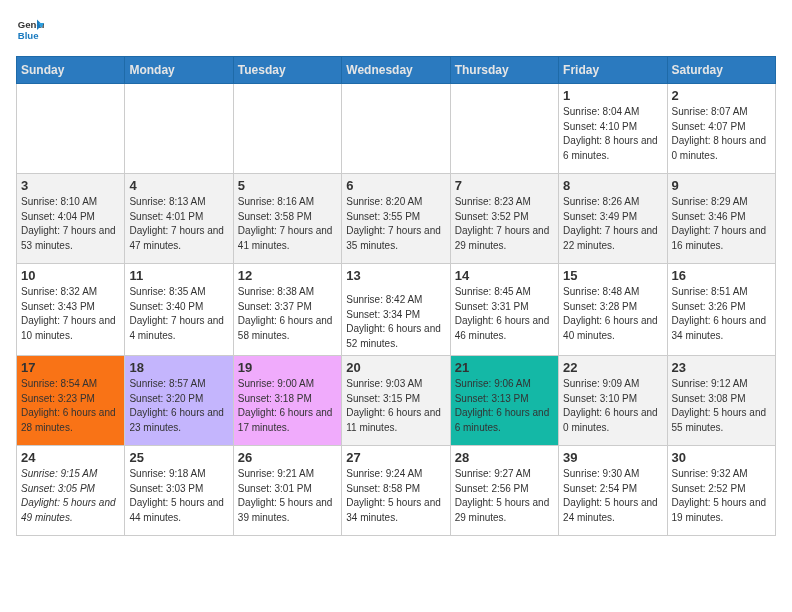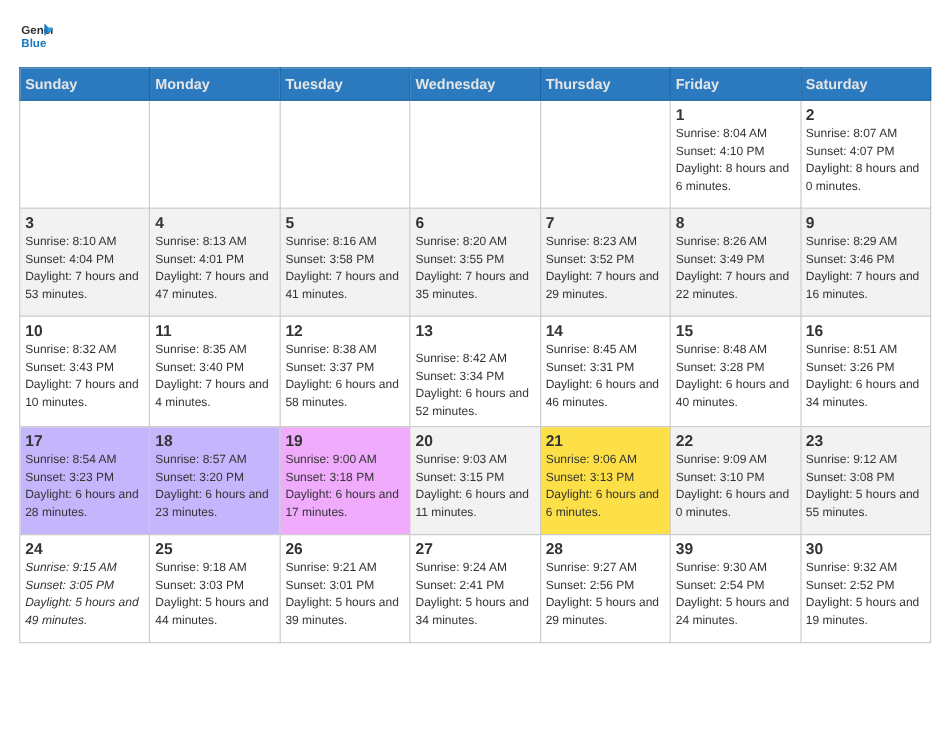--- a/index.html
+++ b/index.html
@@ -214,21 +214,21 @@
 Daylight: 6 hours and 40 minutes.</div>
         </td>
         <td>
           <span class="day-number">16</span>
           <div class="day-info" style="white-space: pre-line;">Sunrise: 8:51 AM
 Sunset: 3:26 PM
 Daylight: 6 hours and 34 minutes.</div>
         </td>
       </tr>
       <tr>
-        <td style="background: #c4b5fd;">
+        <td style="background: #f97316;">
           <span class="day-number">17</span>
           <div class="day-info" style="white-space: pre-line;">Sunrise: 8:54 AM
 Sunset: 3:23 PM
 Daylight: 6 hours and 28 minutes.</div>
         </td>
         <td style="background: #c4b5fd;">
           <span class="day-number">18</span>
           <div class="day-info" style="white-space: pre-line;">Sunrise: 8:57 AM
 Sunset: 3:20 PM
 Daylight: 6 hours and 23 minutes.</div>
@@ -238,21 +238,21 @@
           <div class="day-info" style="white-space: pre-line;">Sunrise: 9:00 AM
 Sunset: 3:18 PM
 Daylight: 6 hours and 17 minutes.</div>
         </td>
         <td style="background: rgb(242, 242, 242);">
           <span class="day-number">20</span>
           <div class="day-info" style="white-space: pre-line;">Sunrise: 9:03 AM
 Sunset: 3:15 PM
 Daylight: 6 hours and 11 minutes.</div>
         </td>
-        <td style="background: #fde047;">
+        <td style="background: #14b8a6;">
           <span class="day-number">21</span>
           <div class="day-info" style="white-space: pre-line;">Sunrise: 9:06 AM
 Sunset: 3:13 PM
 Daylight: 6 hours and 6 minutes.</div>
         </td>
         <td style="background: rgb(242, 242, 242);">
           <span class="day-number">22</span>
           <div class="day-info" style="white-space: pre-line;">Sunrise: 9:09 AM
 Sunset: 3:10 PM
 Daylight: 6 hours and 0 minutes.</div>
@@ -279,21 +279,21 @@
         </td>
         <td>
           <span class="day-number">26</span>
           <div class="day-info" style="white-space: pre-line;">Sunrise: 9:21 AM
 Sunset: 3:01 PM
 Daylight: 5 hours and 39 minutes.</div>
         </td>
         <td>
           <span class="day-number">27</span>
           <div class="day-info" style="white-space: pre-line;">Sunrise: 9:24 AM
-Sunset: 2:41 PM
+Sunset: 8:58 PM
 Daylight: 5 hours and 34 minutes.</div>
         </td>
         <td>
           <span class="day-number">28</span>
           <div class="day-info" style="white-space: pre-line;">Sunrise: 9:27 AM
 Sunset: 2:56 PM
 Daylight: 5 hours and 29 minutes.</div>
         </td>
         <td>
           <span class="day-number">39</span>

